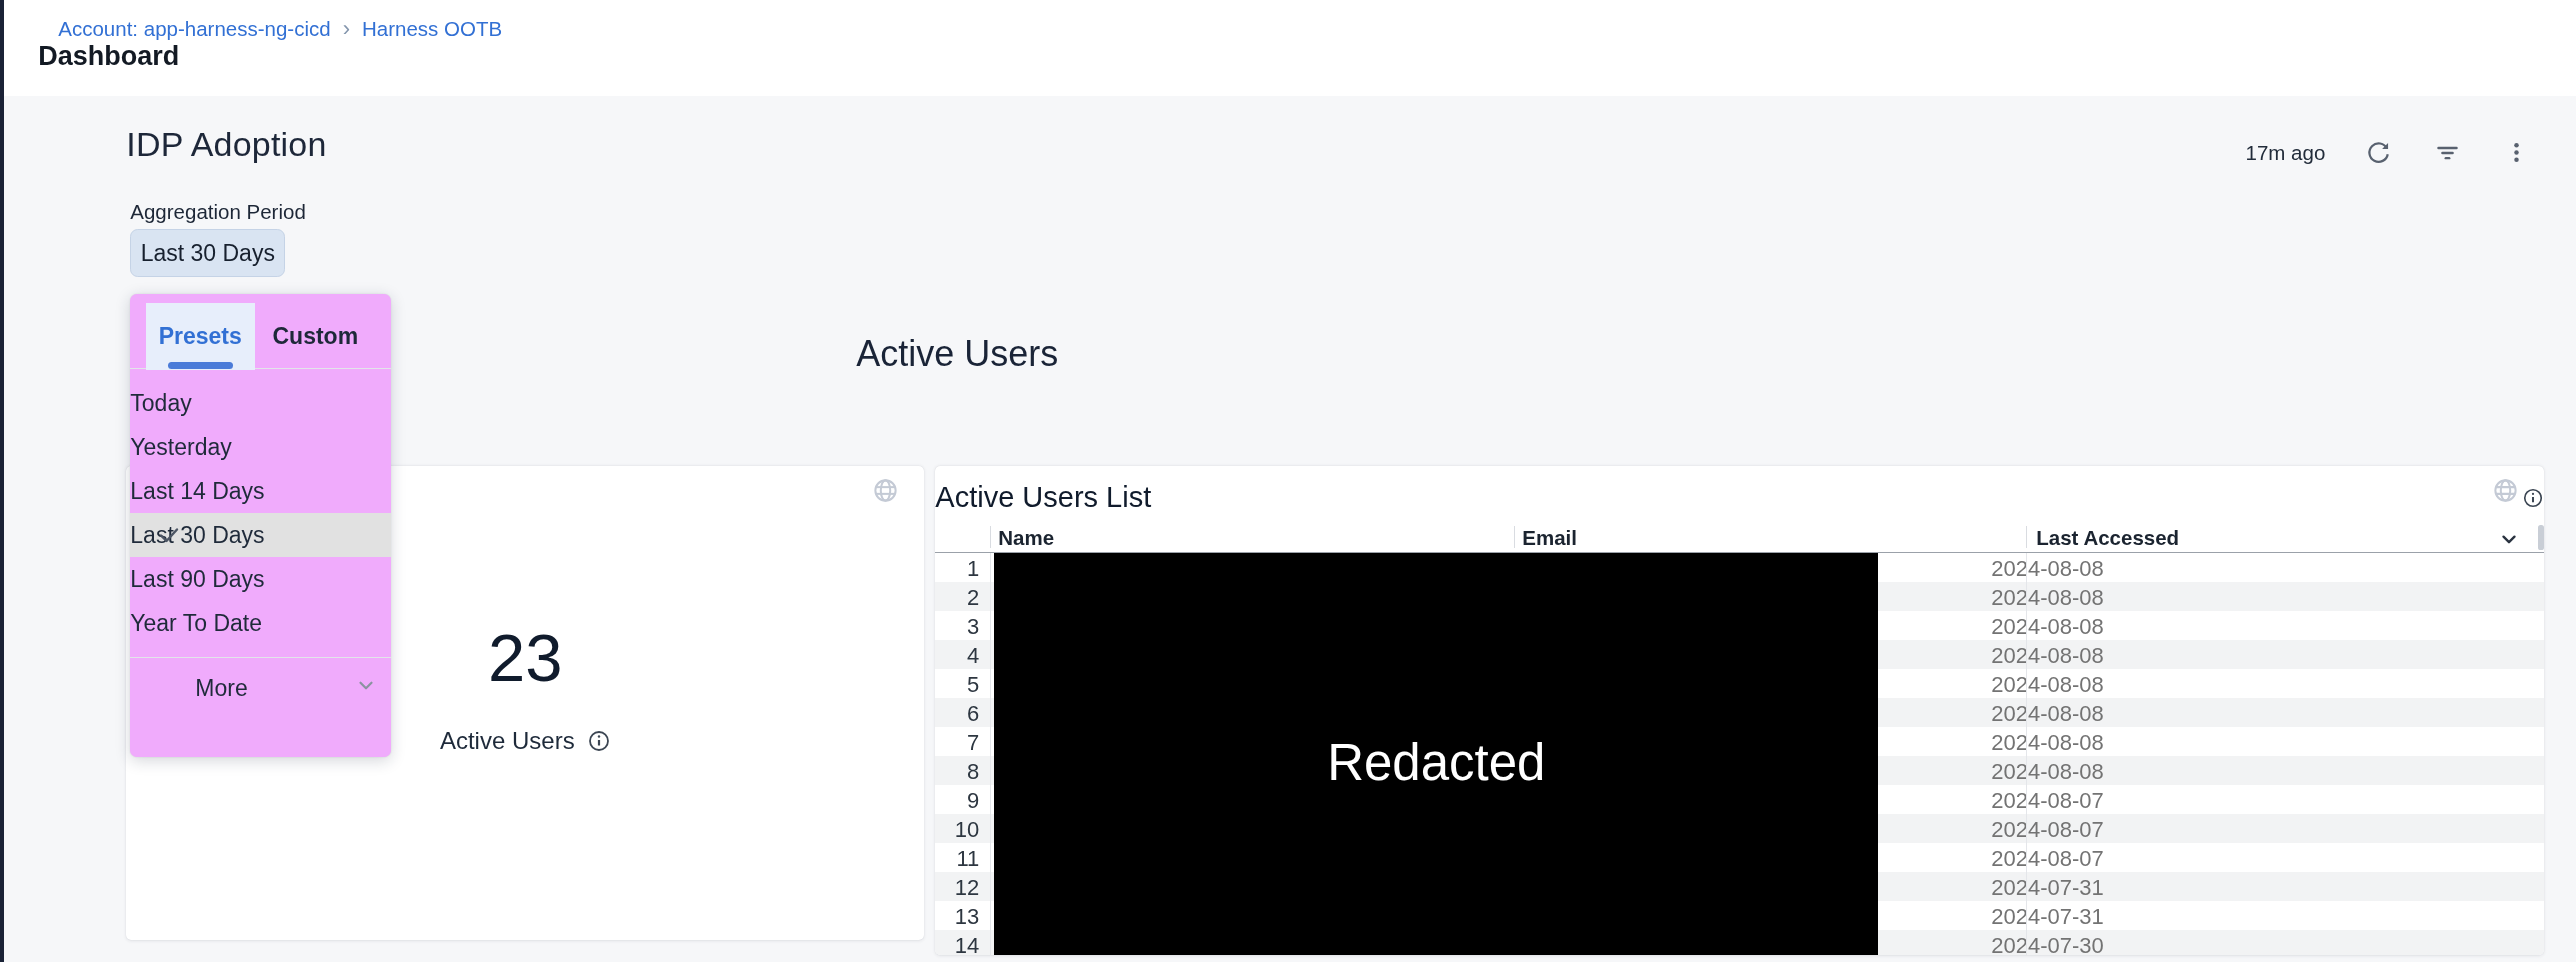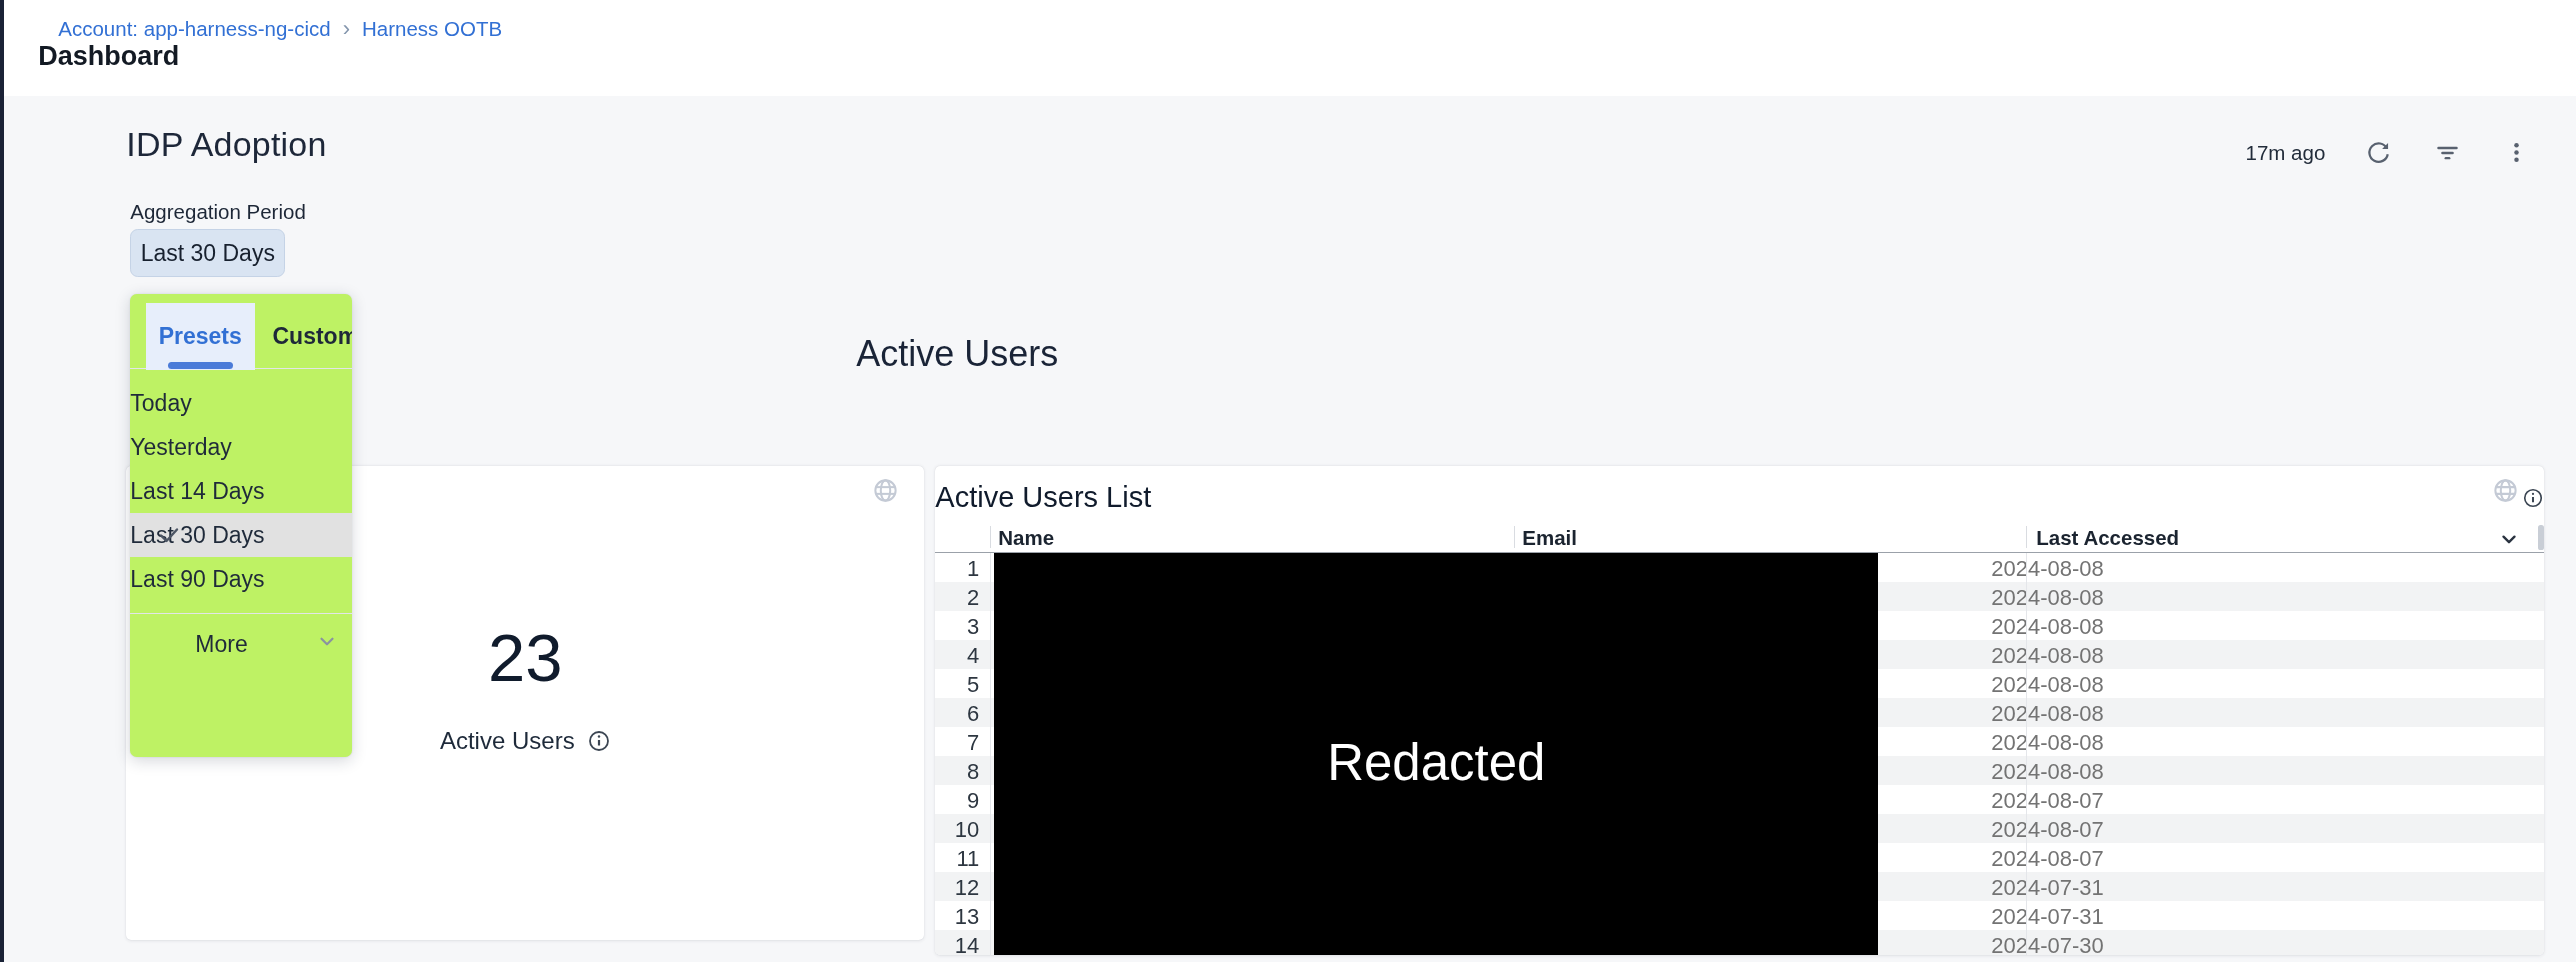--- a/index.html
+++ b/index.html
@@ -41,22 +41,22 @@
   .agg-label{ position:absolute; left:85px; top:104px; font-size:20.5px; color:#1d2737; }
   .agg-button{
     position:absolute; left:85px; top:133px; width:155px; height:48px;
     background:var(--button-bg); border:0.9px solid var(--button-border); border-radius:7.7px;
     font-size:23px; color:#17202e; display:flex; align-items:center; justify-content:center; cursor:pointer;
     font-family:"Liberation Sans", sans-serif;
   }
 
   
   .dropdown{
-    position:absolute; left:85px; top:198px; width:222px; height:463px;
-    background:#bef264; border-radius:6.8px; box-shadow:0 3.4px 15.4px rgba(30,40,60,.18), 0 0 1.7px rgba(30,40,60,.12);
+    position:absolute; left:85px; top:198px; width:261px; height:463px;
+    background:#f0abfc; border-radius:6.8px; box-shadow:0 3.4px 15.4px rgba(30,40,60,.18), 0 0 1.7px rgba(30,40,60,.12);
     z-index:20; overflow:hidden;
   }
   .dd-tabs{ position:relative; height:75px; border-bottom:0.9px solid #e2e5e9; }
   .dd-tab{ position:absolute; top:8.5px; height:67px; display:flex; align-items:center; justify-content:center; font-size:23px; font-weight:700; cursor:pointer; }
   .dd-tab.presets{ left:15.4px; width:109px; background:var(--tab-highlight); color:var(--accent-blue); }
   .dd-tab.custom{ left:138px; width:94px; color:#1e2839; }
   .dd-tab-underline{ position:absolute; left:38px; top:68px; width:65px; height:6.8px; border-radius:4.3px; background:var(--tab-underline); }
   .dd-list{ padding-top:12px; }
   .dd-item{ height:44px; display:flex; align-items:center; font-size:23px; color:#1f2a3a; position:relative; cursor:pointer; }
   .dd-item.selected{ background:var(--selected-row-bg); }
@@ -161,20 +161,21 @@
       <div class="dd-item">Last 14 Days</div>
       <div class="dd-item selected">
         <span class="dd-check">
           <svg width="24" height="24" viewBox="0 0 24 24" fill="none" stroke="currentColor" stroke-width="2.4" stroke-linecap="round" stroke-linejoin="round">
               <path d="M4 12.5 L9.5 18 L20 6.5"></path>
             </svg>
         </span>
         <span>Last 30 Days</span>
       </div>
       <div class="dd-item">Last 90 Days</div>
+      <div class="dd-item">Year To Date</div>
     </div>
     <div class="dd-divider"></div>
     <div class="dd-more">
       <span>More</span>
       <span class="chev">
         <svg width="22" height="22" viewBox="0 0 24 24" fill="none" stroke="currentColor" stroke-width="2.4" stroke-linecap="round" stroke-linejoin="round">
             <path d="M6 9.5 L12 15.5 L18 9.5"></path>
           </svg>
       </span>
     </div>

